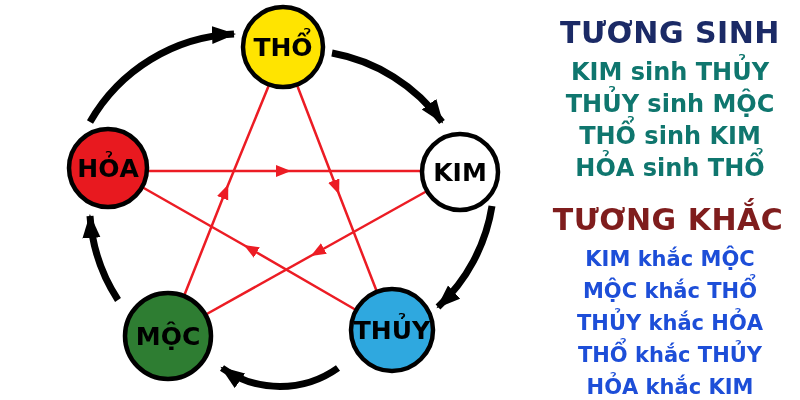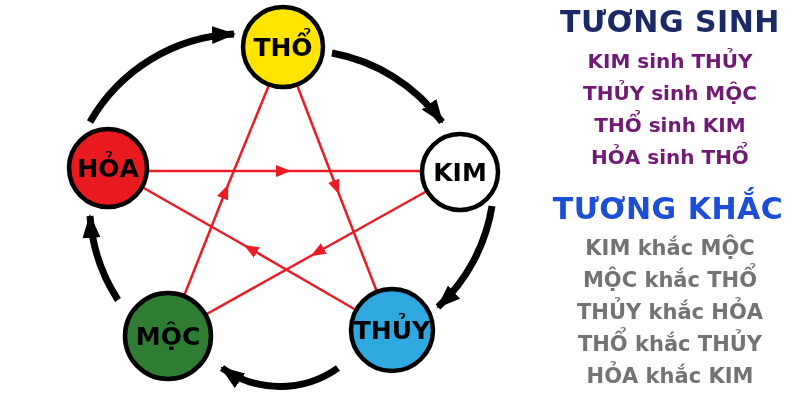--- a/index.html
+++ b/index.html
@@ -8,47 +8,47 @@
     width:800px;height:400px;
     overflow:hidden;
     background:#ffffff;
     font-family:"DejaVu Sans", sans-serif;
     display:flex;
   }
   .diagram-wrap{width:500px;height:315px;flex:0 0 auto;margin-left:40px;}
   .panel{
     flex:1 1 auto;
     text-align:center;
-    padding-top:2px;
+    padding-top:13px;
     box-sizing:border-box;
   }
   .sinh-title{
     margin:2px 0 6px 0;
     font-size:30px;
     font-weight:bold;
     color:#1b2a66;
     letter-spacing:0.5px;
   }
   .khac-title{
     margin:18px 4px 6px 0;
     font-size:30px;
     font-weight:bold;
-    color:#1d4ed8;
+    color:#7f1d1d;
     letter-spacing:0.5px;
   }
   .sinh-item{
-    font-size:20px;
+    font-size:24px;
     font-weight:bold;
-    color:#701a75;
+    color:#0f766e;
     line-height:32px;
   }
   .khac-item{
     font-size:21px;
     font-weight:bold;
-    color:#737373;
+    color:#1d4ed8;
     line-height:32px;
   }
   .node-label{
     font-size:25px;
     font-weight:bold;
     fill:#000000;
   }
 </style>
 </head>
 <body>

